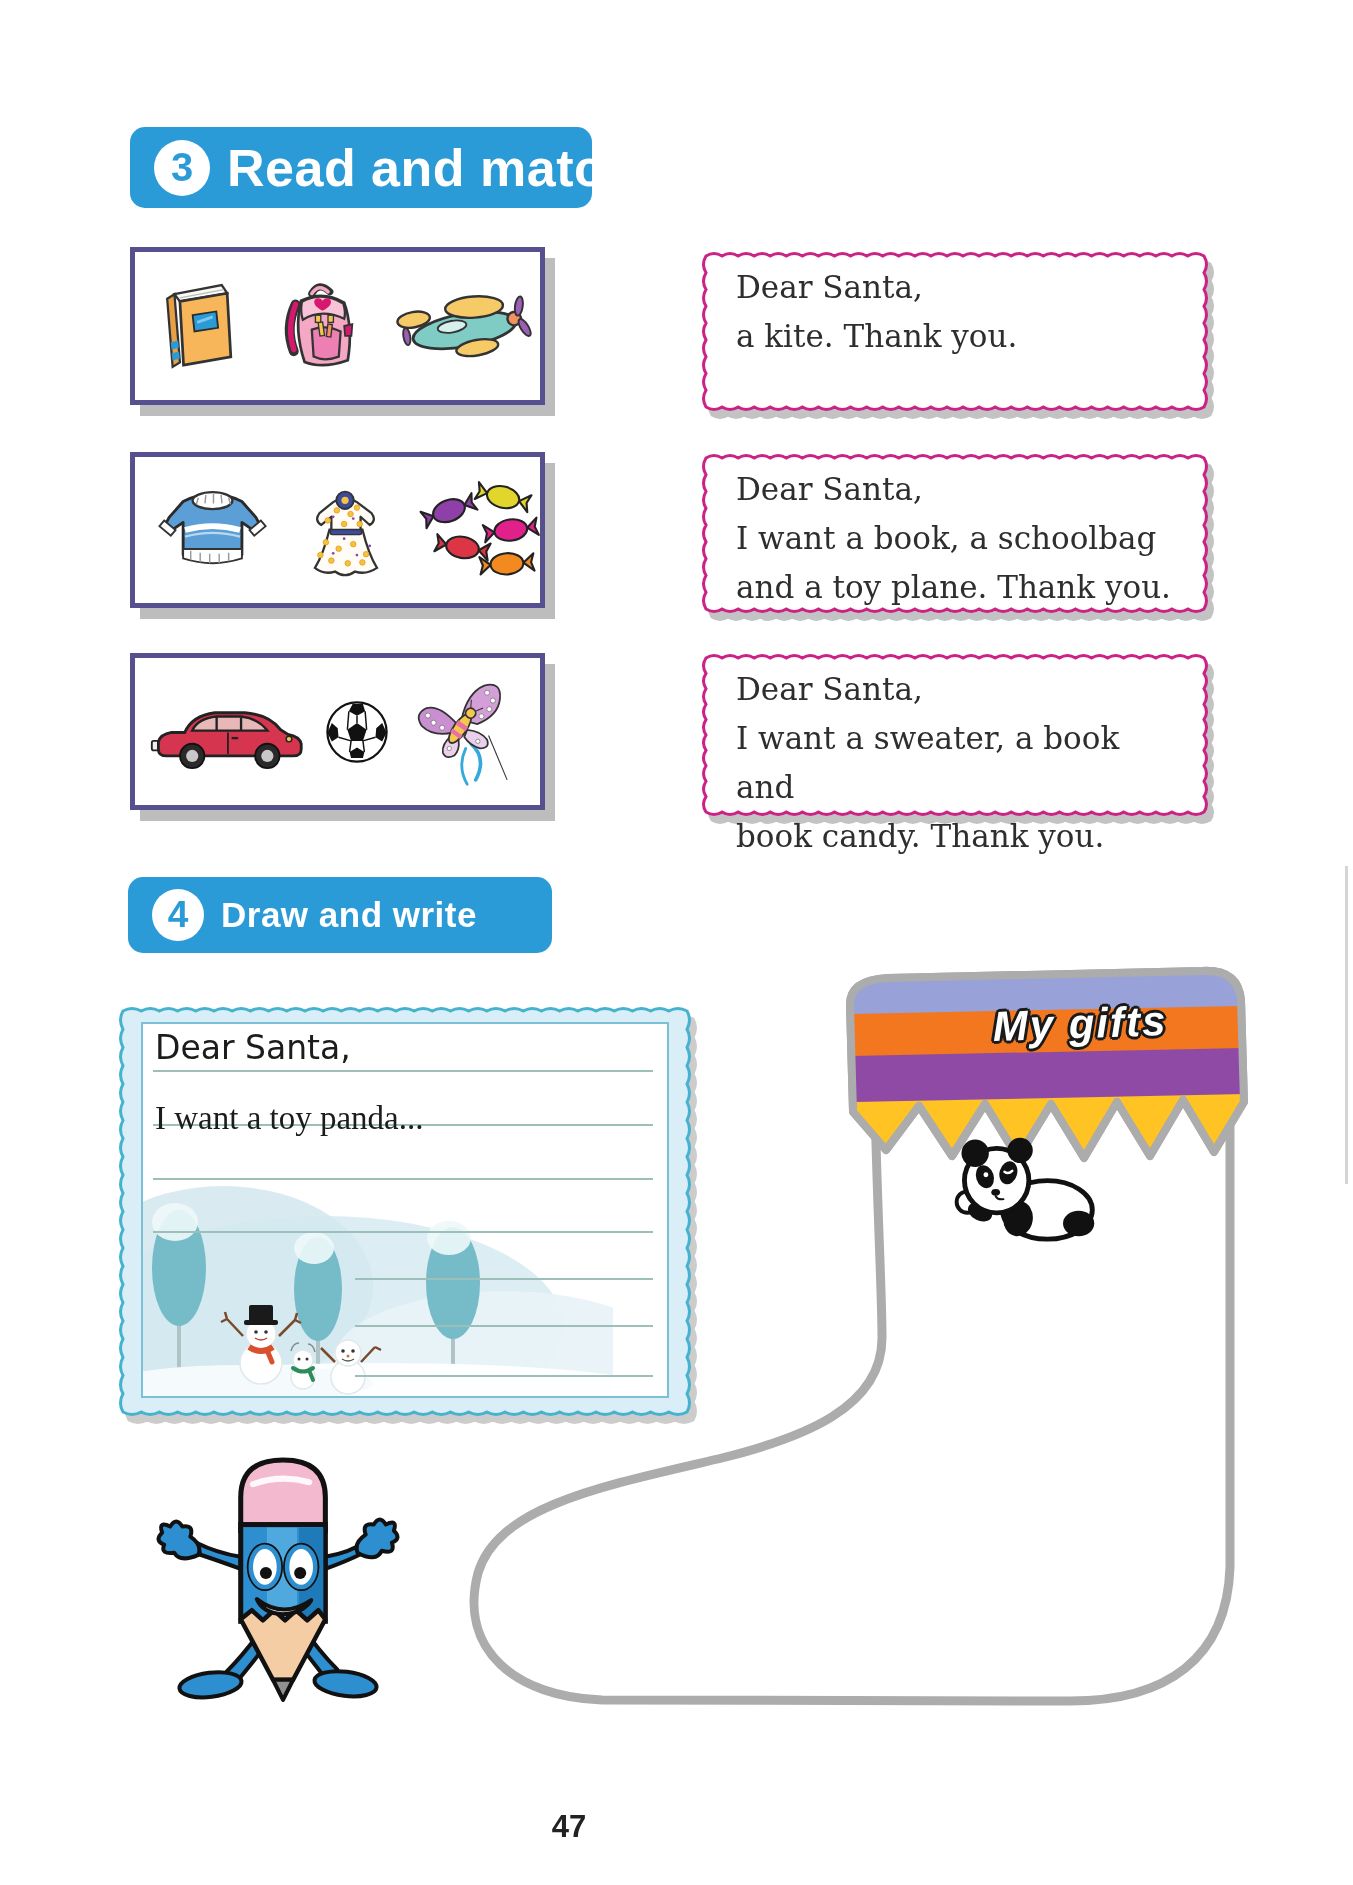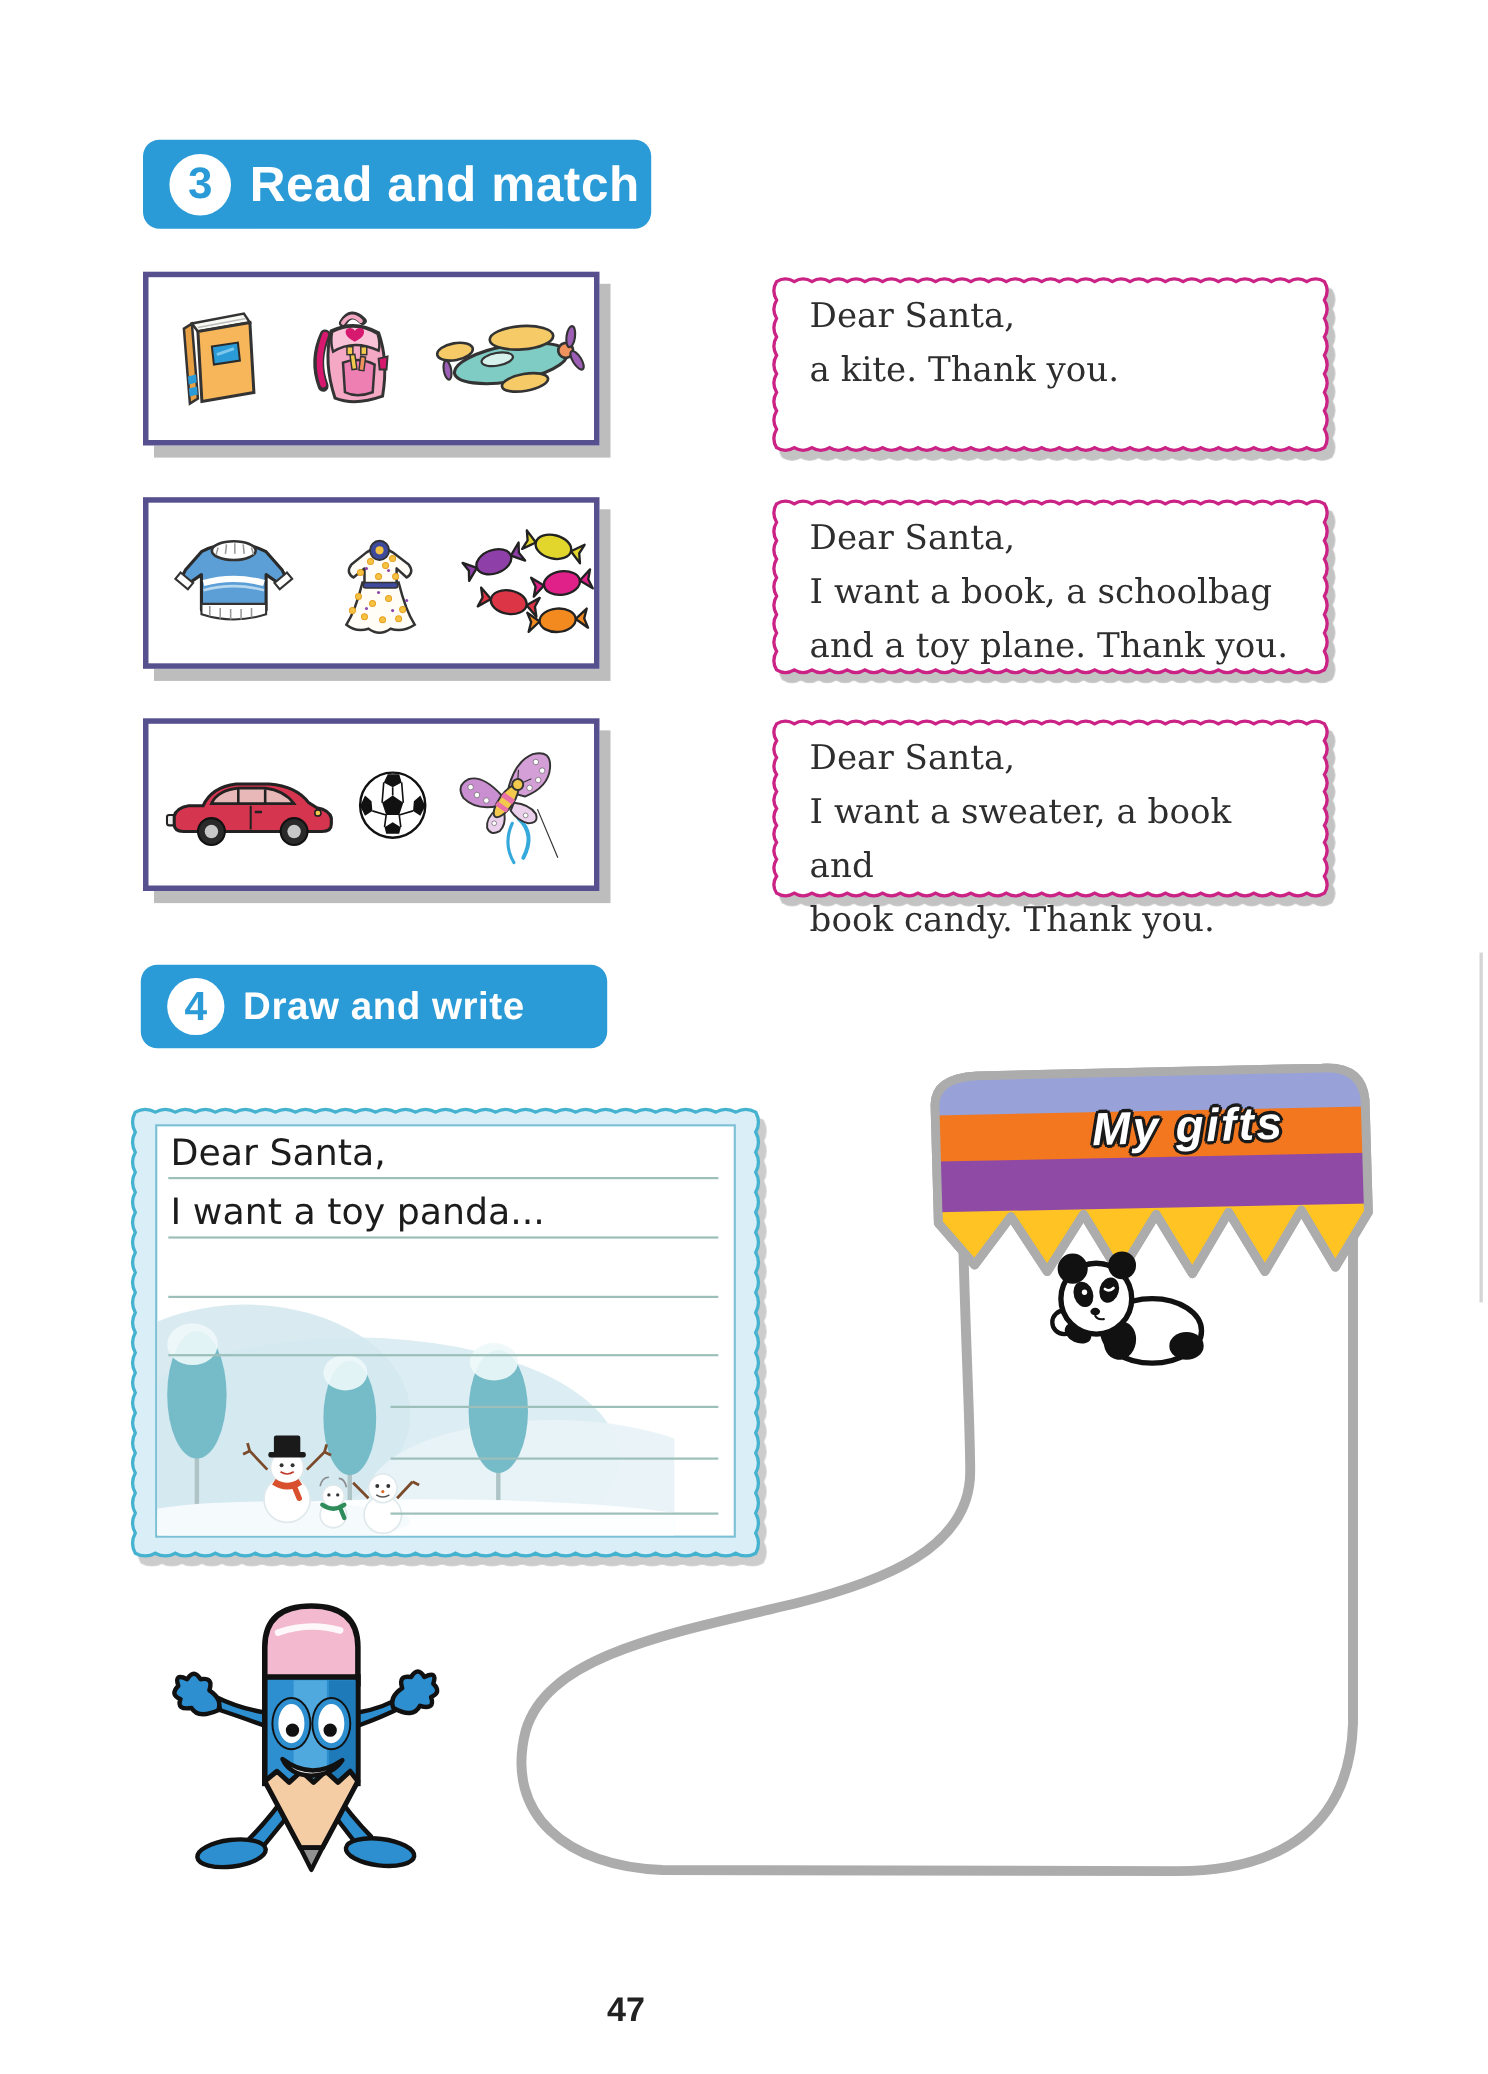--- a/index.html
+++ b/index.html
@@ -15,21 +15,21 @@
   .badge {
     position:absolute; background:#2b9bd7; border-radius:15px;
     display:flex; align-items:center; gap:17px; padding:0 24px; color:#fff;
   }
   .badge-circle {
     background:#fff; border-radius:50%; width:56px; height:56px; flex:0 0 56px;
     display:flex; align-items:center; justify-content:center;
     color:#2b9bd7; font-weight:bold; font-size:40px;
   }
   #badge4 .badge-circle { width:52px; height:52px; flex-basis:52px; font-size:37px; }
-  .badge-title { font-weight:bold; font-size:45px; letter-spacing:0.5px; white-space:nowrap; }
+  .badge-title { font-weight:bold; font-size:52px; letter-spacing:0.5px; white-space:nowrap; }
   #badge4 .badge-title { font-size:35px; }
 
   
   .pic-box {
     position:absolute; background:#fff; border:5px solid #57508f;
     box-shadow:10px 11px 0 #bdbdbd;
     display:flex; align-items:center; padding-left:14px; gap:16px;
   }
   .pic-box svg { display:block; }
 
@@ -346,21 +346,21 @@
 
       <div class="ruled-line" style="left:10px;  top:46px;  width:500px;"></div>
       <div class="ruled-line" style="left:10px;  top:100px; width:500px;"></div>
       <div class="ruled-line" style="left:10px;  top:154px; width:500px;"></div>
       <div class="ruled-line" style="left:10px;  top:207px; width:500px;"></div>
       <div class="ruled-line" style="left:212px; top:254px; width:298px;"></div>
       <div class="ruled-line" style="left:212px; top:301px; width:298px;"></div>
       <div class="ruled-line" style="left:212px; top:351px; width:298px;"></div>
 
       <div class="hand-text" style="top:6px;">Dear Santa,</div>
-      <div class="hand-text" style="top:60px;">I want a toy panda...</div>
+      <div class="hand-text" style="top:76px;font-family:Liberation Serif, serif;">I want a toy panda...</div>
     </div>
   </div>
 
   <svg class="abs" style="left:430px; top:960px;" width="830" height="770" viewBox="0 0 830 770">
     <path d="M444 105 C447 250 452 330 452 378 C452 448 372 478 292 498 C172 526 68 546 48 613
              C28 690 86 737 172 740 L640 741 C736 741 797 699 800 607 L800 105 Z" fill="#ffffff" stroke="#acacac" stroke-width="9" stroke-linejoin="round"></path>
     <g>
       <path d="M423 152 L420 46 Q419 20 458 18 L772 11 Q808 9 811 40 L814 142
                L784 192 L753 140 L720 196 L687 142 L654 198 L621 144 L588 198 L555 144
                L522 196 L489 146 L456 190 Z" fill="#ffc324" stroke="#acacac" stroke-width="8" stroke-linejoin="round"></path>

